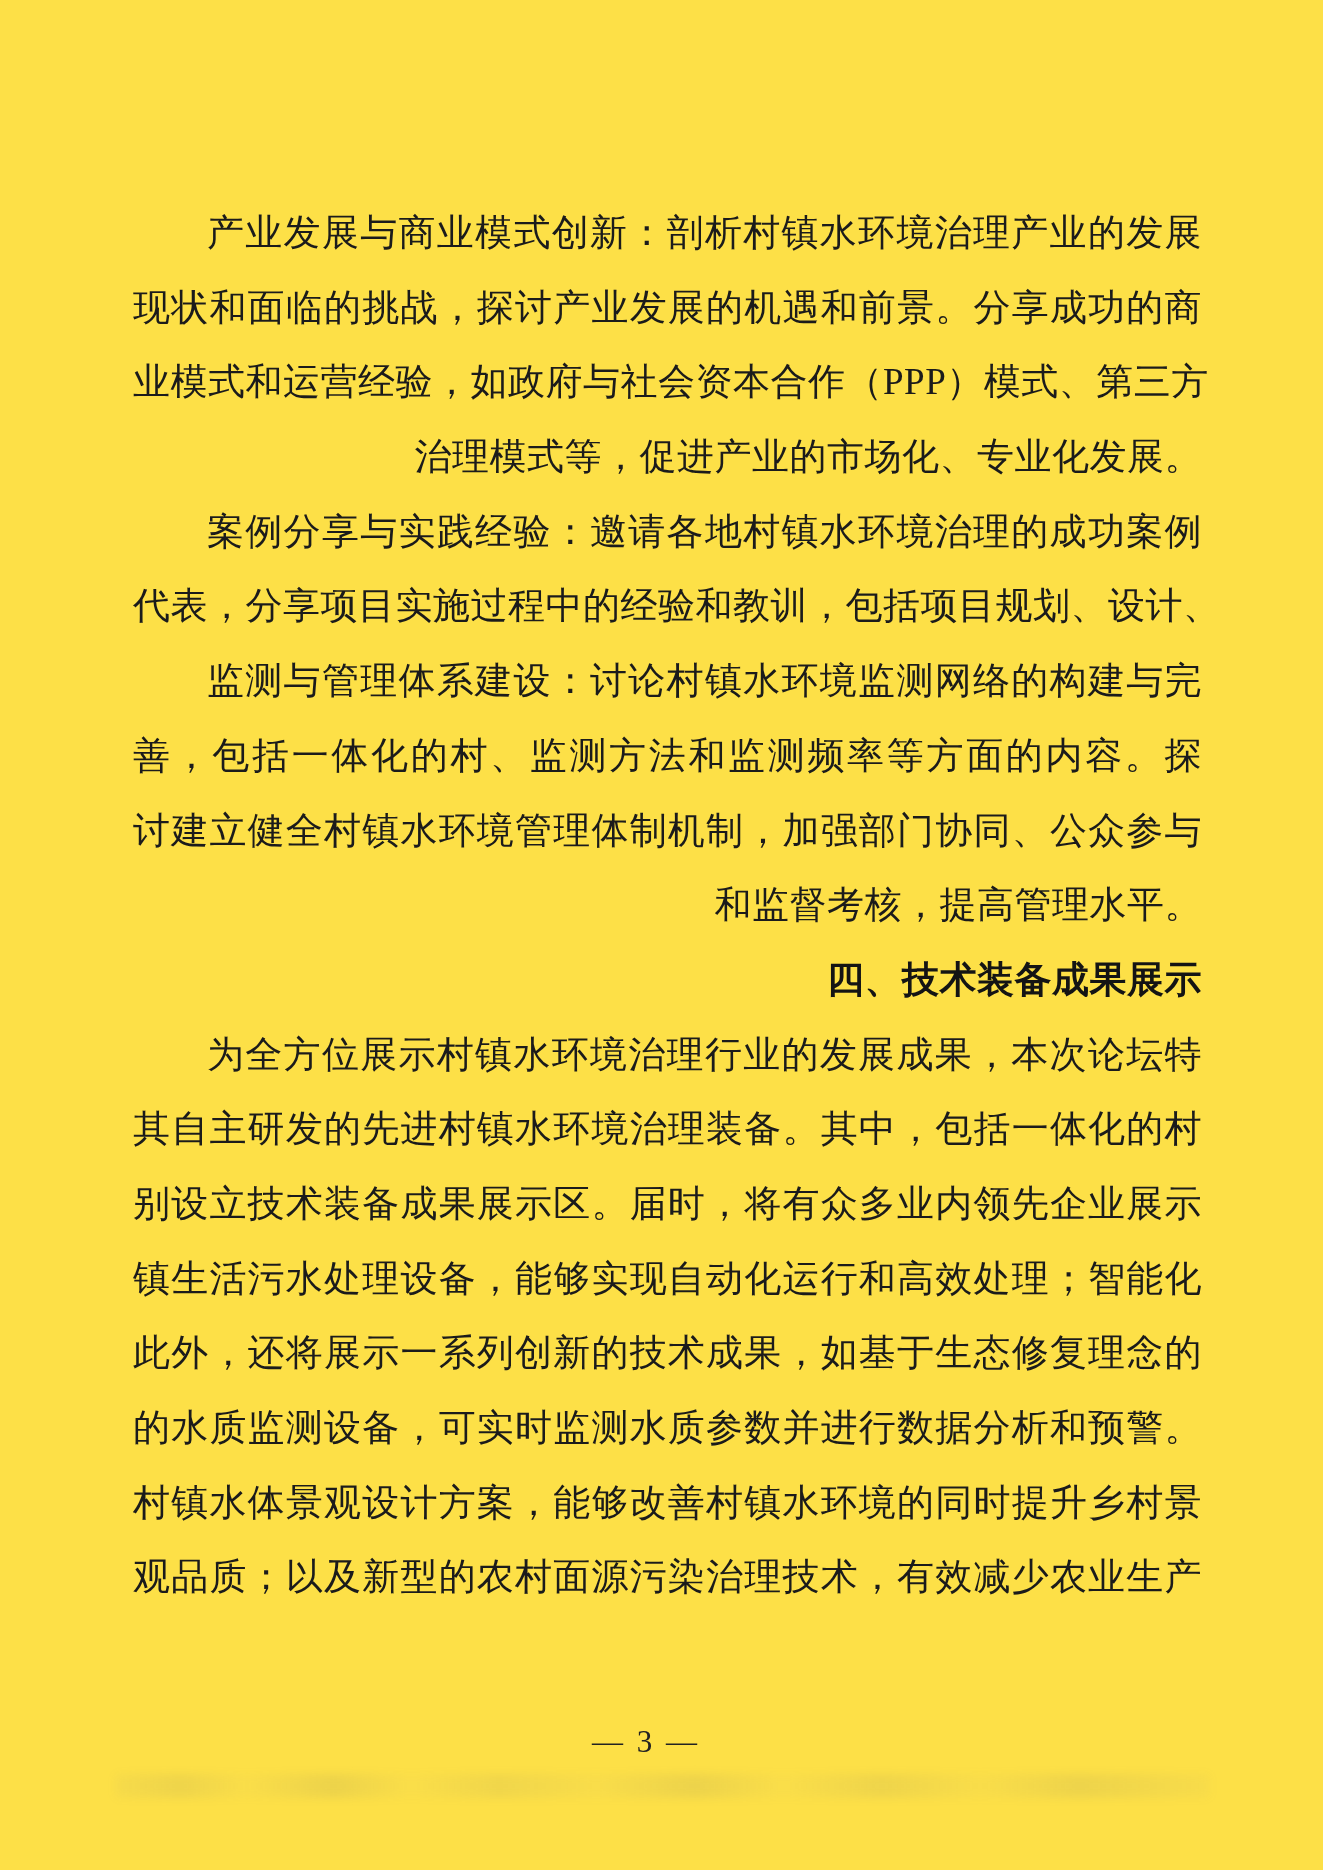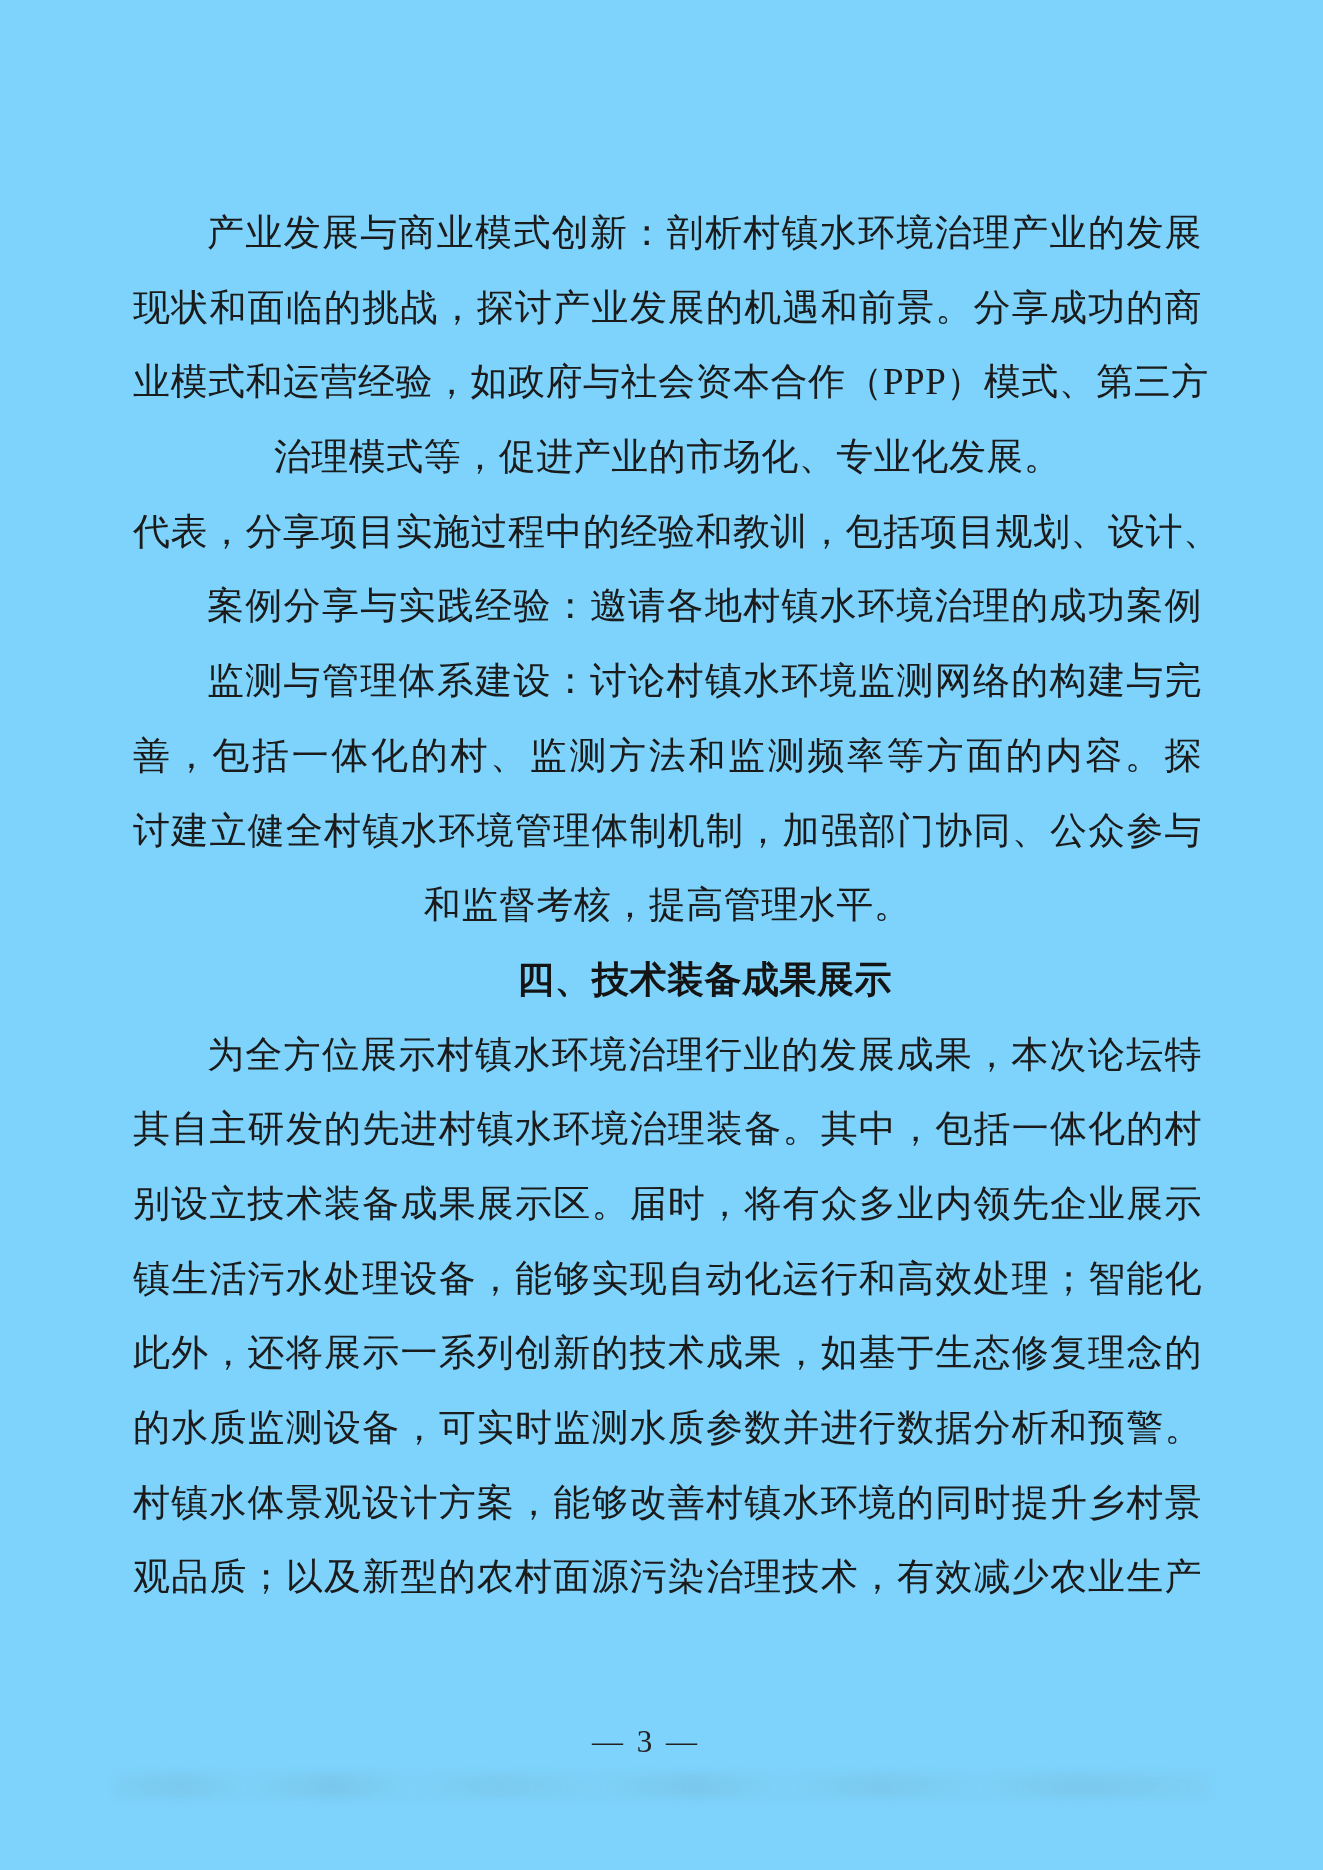--- a/index.html
+++ b/index.html
@@ -4,37 +4,37 @@
 <style>
   html, body {
     margin: 0;
     padding: 0;
     background: #ffffff;
   }
   .page {
     position: relative;
     width: 1323px;
     height: 1870px;
-    background: #7dd3fc;
+    background: #fde047;
     overflow: hidden;
     font-family: "Liberation Serif", "DejaVu Serif", serif;
   }
   .content {
     position: absolute;
     left: 133px;
     top: 196px;
     width: 1069px;
   }
   .line {
     font-size: 37px;
     line-height: 74.7px;
     height: 74.7px;
     color: #1b1b1b;
     white-space: nowrap;
-    text-align: center;
+    text-align: right;
     letter-spacing: 0.5px;
   }
   .fill {
     text-align: justify;
     text-align-last: justify;
   }
   .indent {
     text-indent: 2em;
   }
   .heading {
@@ -89,22 +89,22 @@
   <div class="content">
 
     <div>
       <div class="line fill indent">产业发展与商业模式创新：剖析村镇水环境治理产业的发展</div>
       <div class="line fill">现状和面临的挑战，探讨产业发展的机遇和前景。分享成功的商</div>
       <div class="line fill">业模式和运营经验，如政府与社会资本合作（PPP）模式、第三方</div>
       <div class="line">治理模式等，促进产业的市场化、专业化发展。</div>
     </div>
 
     <div>
+      <div class="line fill indent">案例分享与实践经验：邀请各地村镇水环境治理的成功案例</div>
       <div class="line fill">代表，分享项目实施过程中的经验和教训，包括项目规划、设计、</div>
-      <div class="line fill indent">案例分享与实践经验：邀请各地村镇水环境治理的成功案例</div>
     </div>
 
     <div>
       <div class="line fill indent">监测与管理体系建设：讨论村镇水环境监测网络的构建与完</div>
       <div class="line fill">善，包括一体化的村、监测方法和监测频率等方面的内容。探</div>
       <div class="line fill">讨建立健全村镇水环境管理体制机制，加强部门协同、公众参与</div>
       <div class="line">和监督考核，提高管理水平。</div>
     </div>
 
     <div class="line indent heading">四、技术装备成果展示</div>

